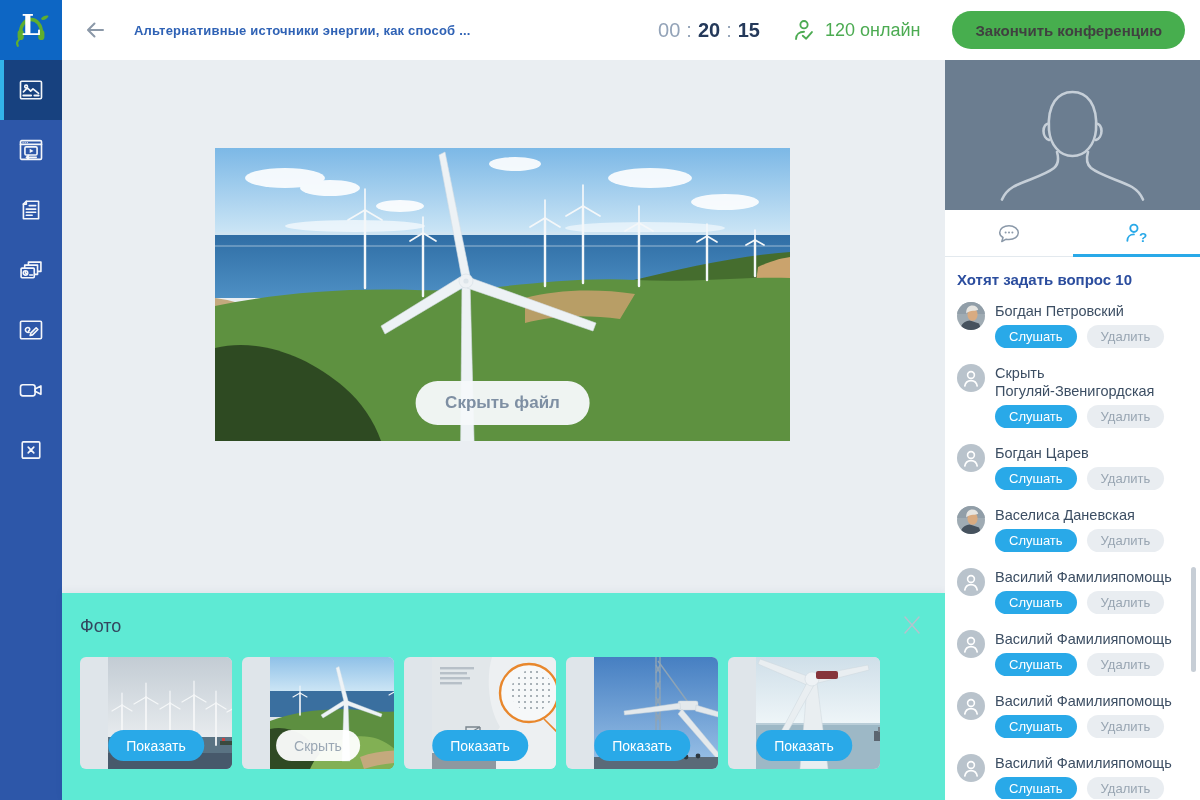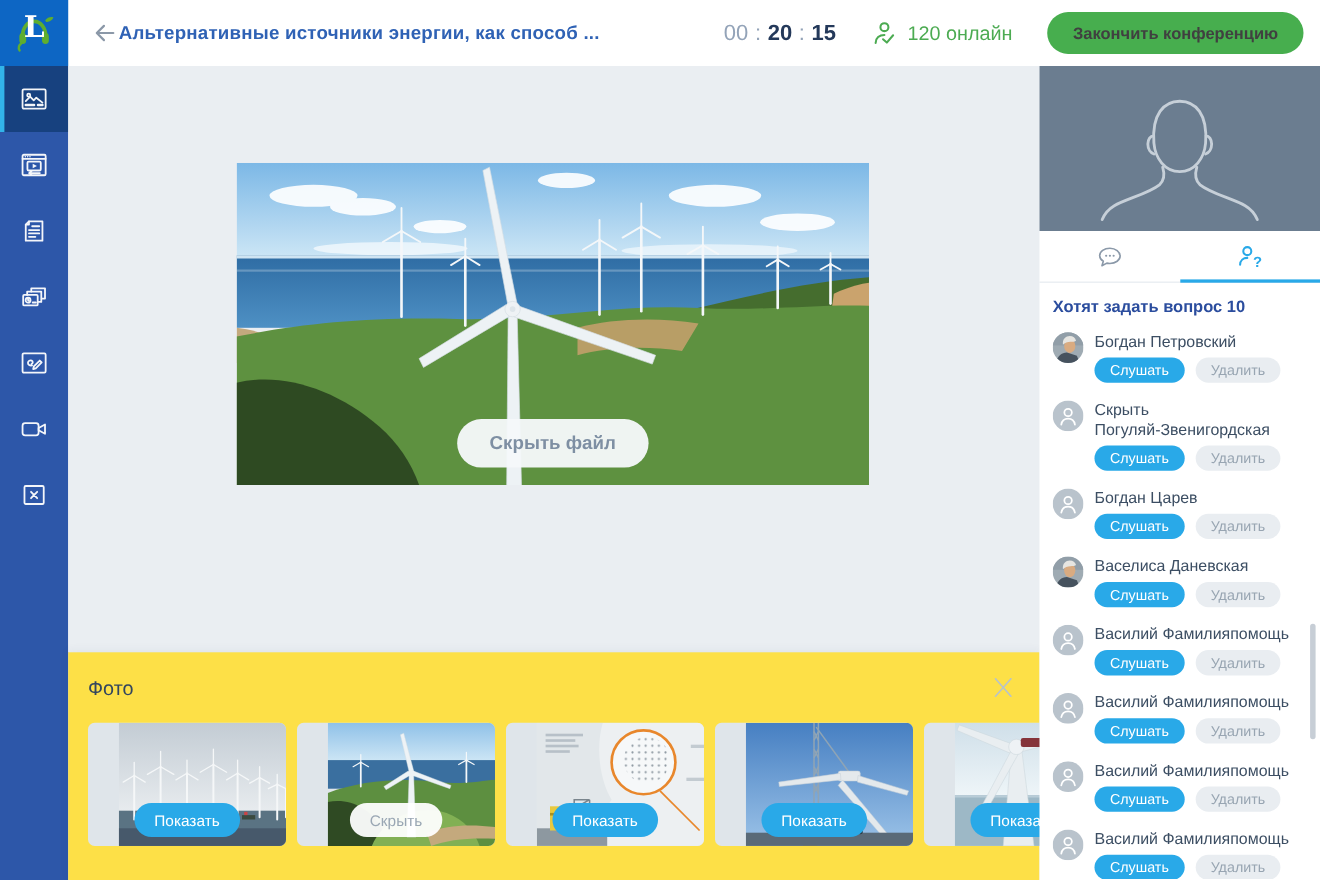--- a/index.html
+++ b/index.html
@@ -2,21 +2,21 @@
 <html><head>
 <meta charset="utf-8">
 <style>
   * { box-sizing: border-box; margin: 0; padding: 0; }
   body { background:#fff; font-family:"Liberation Sans", sans-serif; }
   .app { position:relative; width:1200px; height:800px; background:#eaeef2; overflow:hidden; }
 
   
   .topbar { position:absolute; left:62px; top:0; width:1138px; height:60px; background:#fff; display:flex; align-items:center; z-index:5; }
   .back-btn { margin-left:20px; width:26px; height:26px; background:none; border:none; cursor:pointer; display:flex; align-items:center; justify-content:center; }
-  .page-title { margin-left:0; font-size:17px; font-weight:bold; color:#2f62b5; letter-spacing:.2px; }
+  .page-title { margin-left:26px; font-size:13px; font-weight:bold; color:#2f62b5; letter-spacing:.2px; }
   .timer { margin-left:auto; font-size:20px; white-space:nowrap; }
   .t-dim { color:#93a3b8; }
   .t-strong { color:#24395a; font-weight:bold; }
   .t-sep { color:#93a3b8; margin:0 6px; }
   .online { display:flex; align-items:center; margin-left:30px; }
   .online-label { color:#4cab52; font-size:18px; margin-left:8px; }
   .end-btn { margin-left:32px; margin-right:15px; height:38px; padding:0 23px; border:none; border-radius:19px;
              background:#47ae4e; color:#404040; font-size:15px; font-weight:bold; font-family:inherit; cursor:pointer;text-align:center; }
 
   
@@ -32,26 +32,26 @@
   .side-item svg { opacity:.95; }
 
   
   .stage { position:absolute; left:62px; top:60px; width:883px; height:533px; background:#eaeef2; }
   .stage-image { position:absolute; left:153px; top:88px; width:575px; height:293px; overflow:hidden; }
   .hide-file-btn { position:absolute; left:50%; transform:translateX(-50%); bottom:16px; border:none; cursor:pointer;
                    background:rgba(245,248,250,.96); color:#7e8fa3; font-size:17px; font-weight:bold; font-family:inherit;
                    padding:12px 30px; border-radius:26px; }
 
   
-  .photos-panel { position:absolute; left:62px; top:593px; width:883px; height:207px; background:#fde047; box-shadow:0 -2px 8px rgba(40,60,90,.05); }
+  .photos-panel { position:absolute; left:62px; top:593px; width:883px; height:207px; background:#5eead4; box-shadow:0 -2px 8px rgba(40,60,90,.05); }
   .photos-head { display:flex; align-items:center; justify-content:space-between; padding:20px 20px 0 18px; }
   .photos-title { font-size:18px; color:#33465e; }
   .photos-close { background:none; border:none; cursor:pointer; width:26px; height:26px; }
   .thumbs { position:absolute; left:18px; top:64px; display:flex; gap:10px; }
-  .thumb { position:relative; width:180px; height:112px; border-radius:6px; overflow:hidden; background:#dfe5ea;padding-left:28px; }
+  .thumb { position:relative; width:152px; height:112px; border-radius:6px; overflow:hidden; background:#dfe5ea;padding-left:28px; }
   .thumb svg { display:block; }
   .thumb-btn { position:absolute; bottom:8px; left:50%; transform:translateX(-50%); border:none; cursor:pointer;
                height:31px; padding:0 18px; border-radius:16px; background:#29a9e8; color:#fff; font-size:14px; font-family:inherit; white-space:nowrap; }
   .thumb-btn.light { background:rgba(255,255,255,.94); color:#9aa7b4; }
 
   
   .right-panel { position:absolute; left:945px; top:60px; width:255px; height:740px; background:#fff; }
   .presenter { height:150px; background:#6b7d90; overflow:hidden; }
   .tabs { position:relative; height:47px; display:flex; border-bottom:1px solid #e3e9ee; }
   .tab { flex:1; display:flex; align-items:center; justify-content:center; cursor:pointer; background:none; border:none; }

